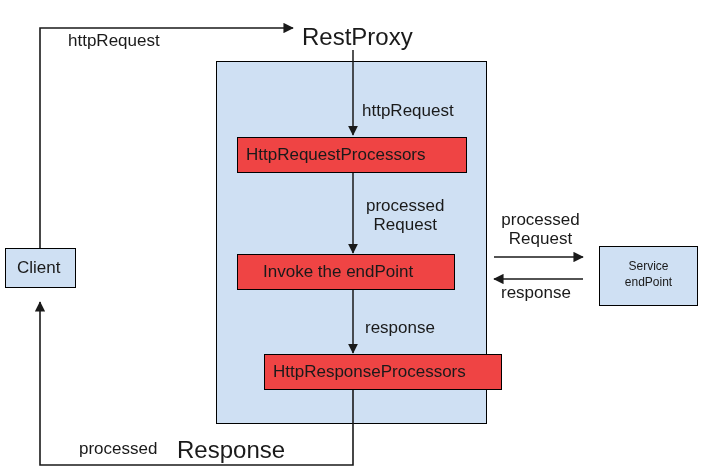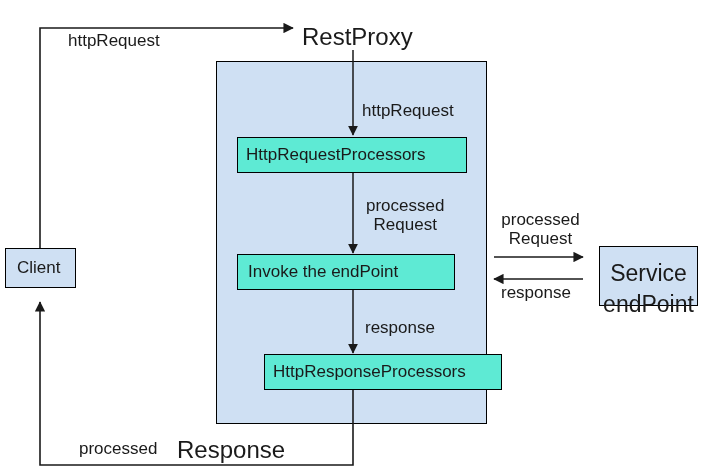--- a/index.html
+++ b/index.html
@@ -43,30 +43,30 @@
     color: #1a1a1a;
     white-space: nowrap;
     line-height: 1.12;
   }
   .lbl-17 { font-size: 17px; }
   .lbl-18 { font-size: 24px; }
   .center { text-align: center; }
   .proc-box {
     position: absolute;
     box-sizing: border-box;
-    background: #5eead4;
+    background: #ef4444;
     border: 1.5px solid #000000;
     display: flex;
     align-items: center;
     font-size: 17px;
     color: #1a1a1a;
   }
   .svc-text {
     position: absolute;
-    font-size: 23px;
+    font-size: 12px;
     color: #1a1a1a;
     text-align: center;
     line-height: 1.35;
     white-space: nowrap;
   }
 </style>
 </head>
 <body>
 
 <div id="canvas">
@@ -118,21 +118,21 @@
     <div>Service</div>
     <div>endPoint</div>
   </div>
 
   <div class="label lbl-18" style="left:302px; top:24px;">RestProxy</div>
 
   <div class="proc-box" style="left:237px; top:137px; width:230px; height:36px; padding-left:8px;">
     <span>HttpRequestProcessors</span>
   </div>
 
-  <div class="proc-box" style="left:237px; top:254px; width:218px; height:36px; padding-left:10px;">
+  <div class="proc-box" style="left:237px; top:254px; width:218px; height:36px; padding-left:25px;">
     <span>Invoke the endPoint</span>
   </div>
 
   <div class="proc-box" style="left:232px; top:354px; width:238px; height:36px; padding-left:8px;margin-left:32px;">
     <span>HttpResponseProcessors</span>
   </div>
 
   <div class="label lbl-17" style="left:68px; top:31px;">httpRequest</div>
 
   <div class="label lbl-17" style="left:362px; top:101px;">httpRequest</div>

